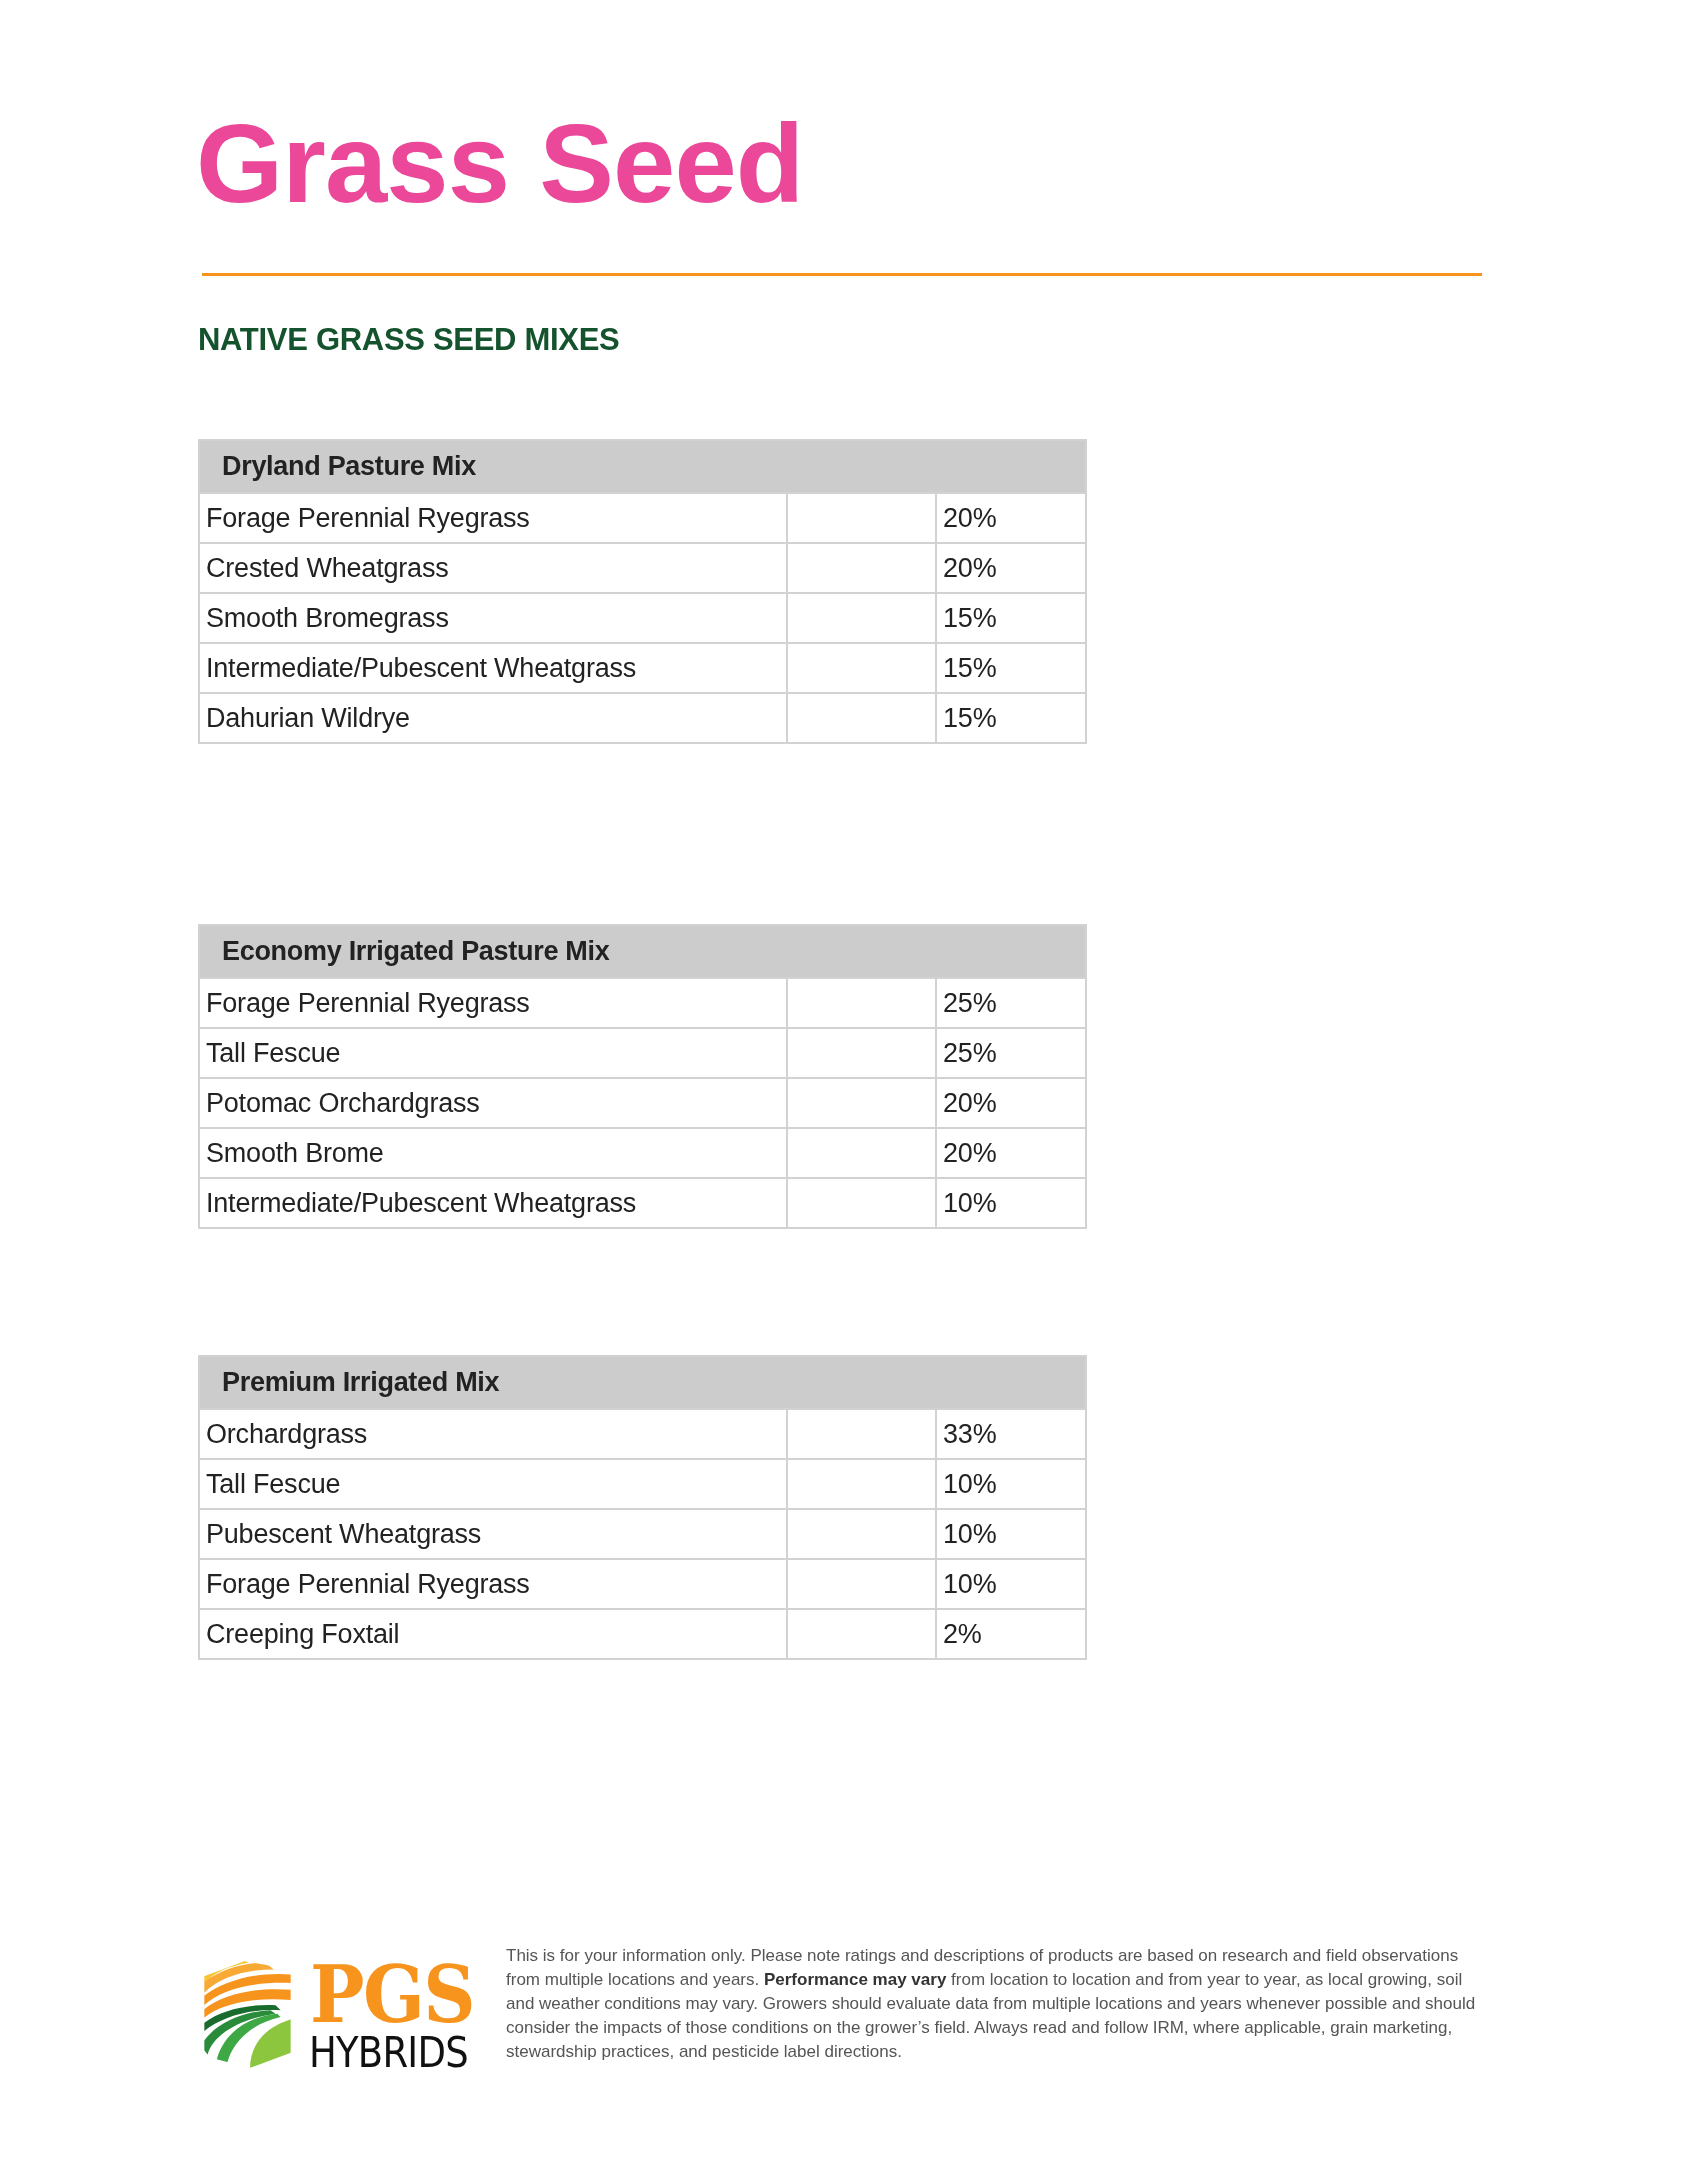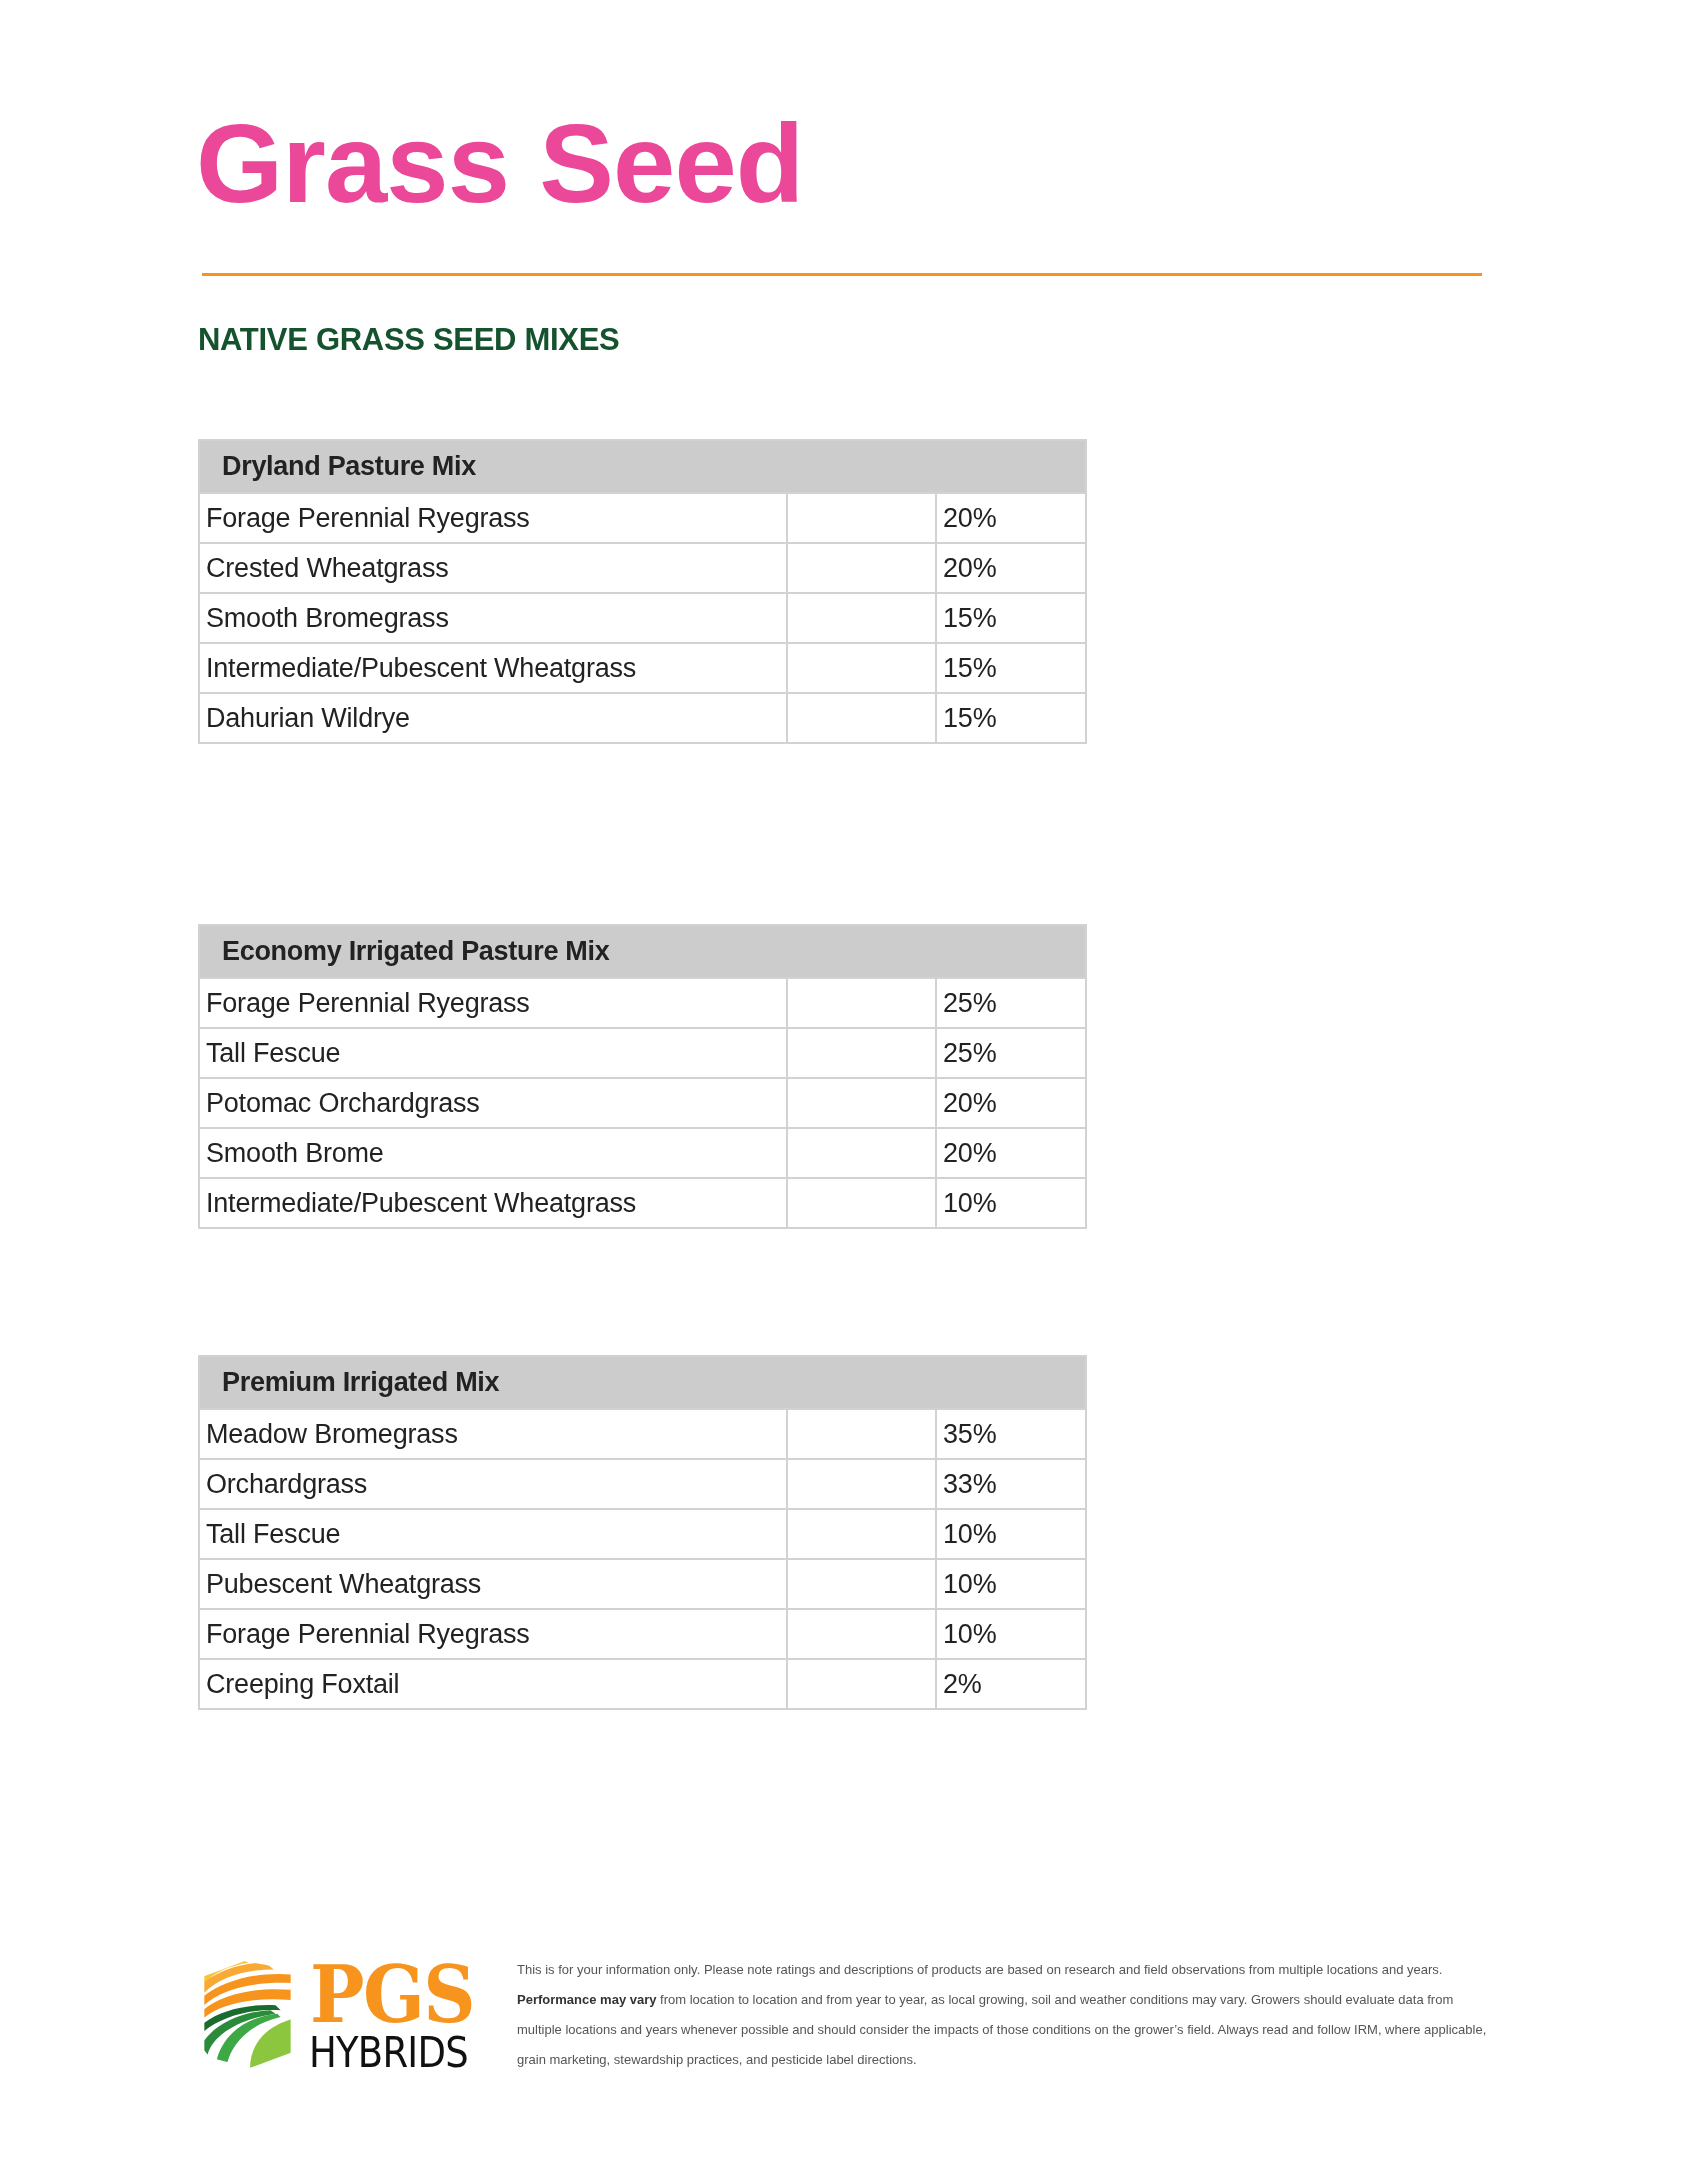--- a/index.html
+++ b/index.html
@@ -53,21 +53,21 @@
       transform: scaleX(0.93); transform-origin: left top;
     }
     .logo-hybrids {
       position: absolute; left: 107px; top: 75px;
       font-family: "DejaVu Sans", sans-serif; font-size: 43px; line-height: 1;
       color: #111111; white-space: nowrap; letter-spacing: -0.9px;
       transform: scaleX(0.86); transform-origin: left top;
     }
     .disclaimer {
       position: absolute; left: 501px; top: 1939px; width: 980px;
-      font-size: 13px; line-height: 30px; color: #555555; margin: 16px;
+      font-size: 17px; line-height: 24px; color: #555555; margin: 5px;
     }
     .disclaimer b { color: #333333; font-weight: 700; }
   </style>
 </head>
 <body>
 
 <h1 class="page-title">Grass Seed</h1>
 <div class="title-rule"></div>
 <h2 class="section-heading">NATIVE GRASS SEED MIXES</h2>
 
@@ -156,25 +156,20 @@
       <col class="c1">
       <col class="c2">
       <col class="c3">
     </colgroup>
   <thead>
     <tr>
       <th colspan="3">Premium Irrigated Mix</th>
     </tr>
   </thead>
   <tbody>
-    <tr>
-        <td>Meadow Bromegrass</td>
-        <td></td>
-        <td>35%</td>
-      </tr>
     <tr>
         <td>Orchardgrass</td>
         <td></td>
         <td>33%</td>
       </tr>
     <tr>
         <td>Tall Fescue</td>
         <td></td>
         <td>10%</td>
       </tr>

